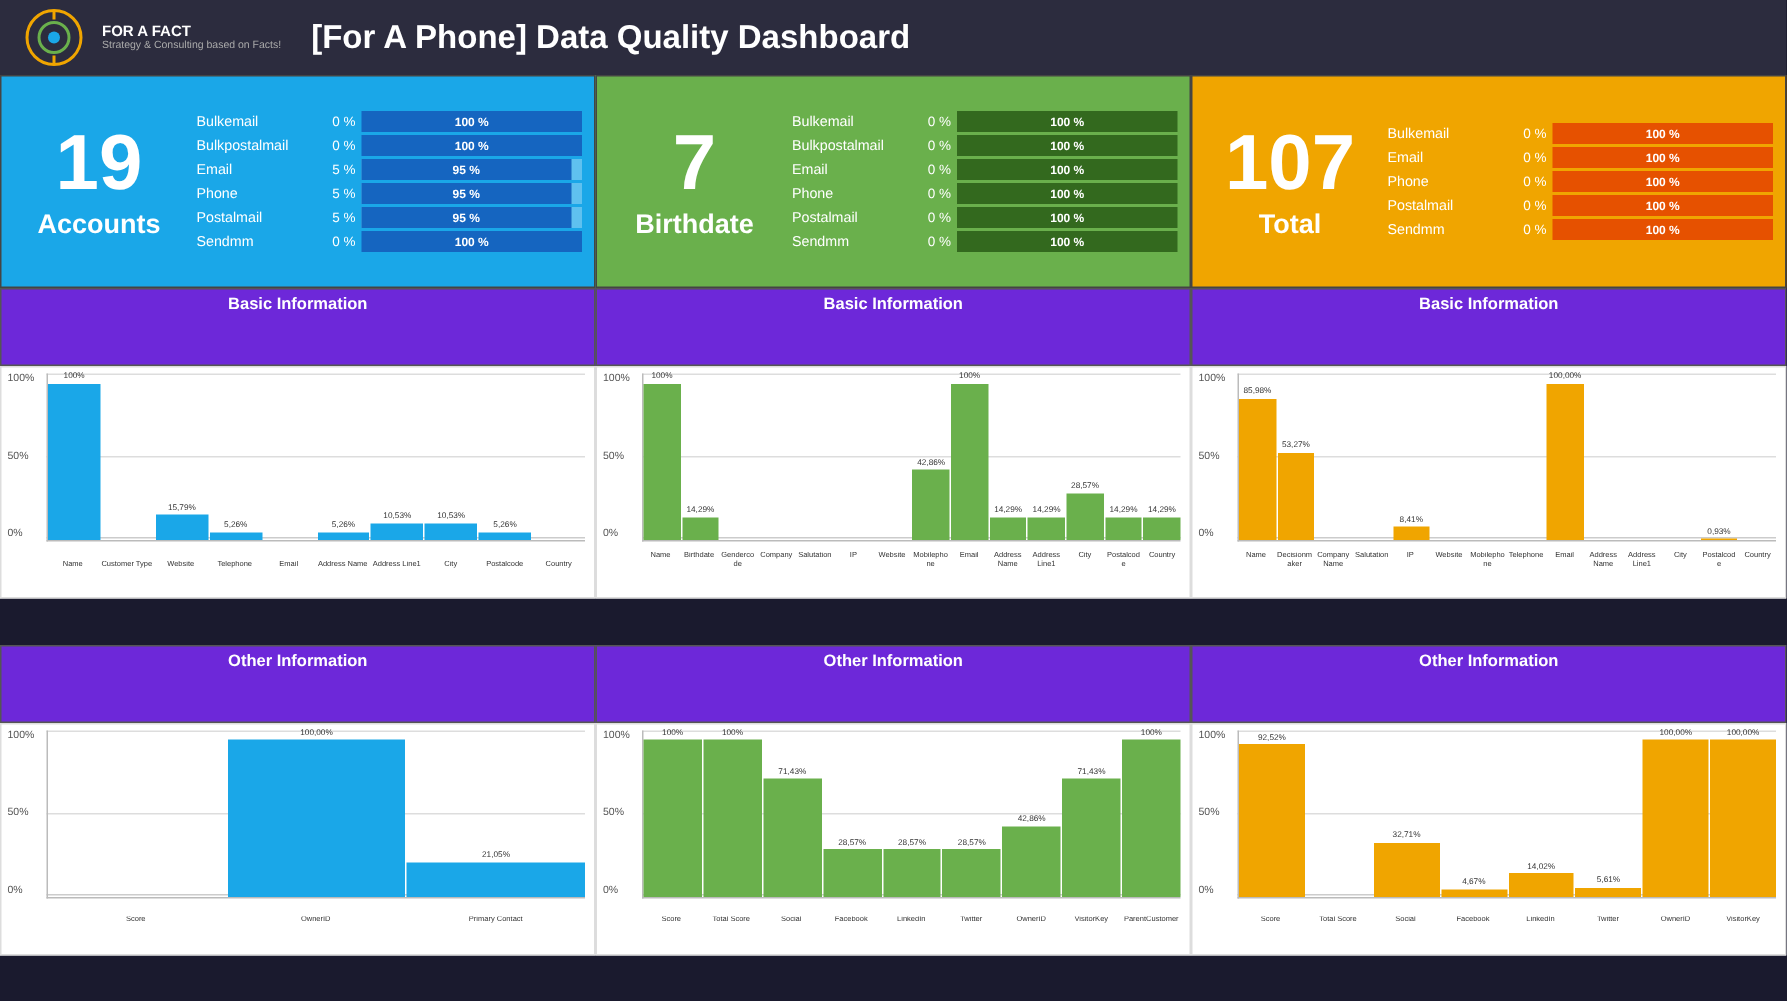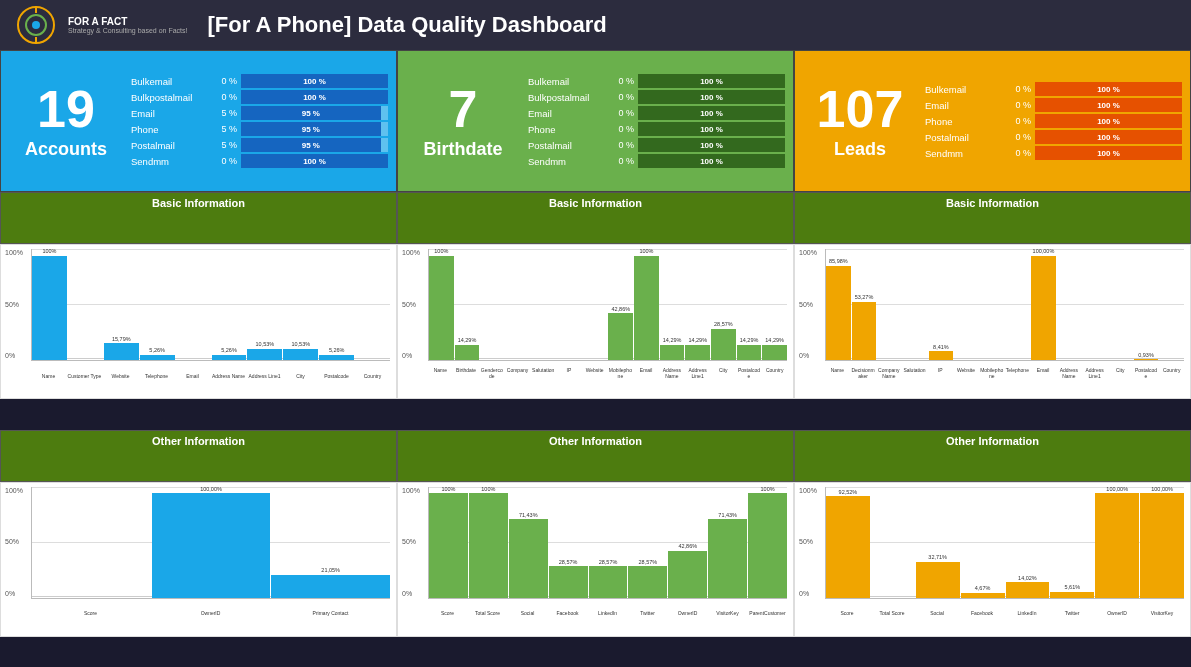--- a/index.html
+++ b/index.html
@@ -103,21 +103,21 @@
       font-size: 8px;
       font-weight: bold;
       color: white;
     }
     .metric-bar.blue-bar { background: #1565c0; }
     .metric-bar.green-bar { background: #33691e; }
     .metric-bar.orange-bar { background: #e65100; }
     
     
     .section-header {
-      background: #4d7c0f;
+      background: #6d28d9;
       color: white;
       text-align: center;
       font-weight: bold;
       font-size: 11px;
       padding: 4px;
       border: 1px solid #555;
     }
     
     
     .chart-panel {
@@ -246,21 +246,21 @@
         <div class="metric-bar-bg">
             <div class="metric-bar green-bar" style="width:100%">100 %</div>
           </div>
       </div>
     </div>
   </div>
 
   <div class="stat-panel orange">
     <div class="stat-number-section">
       <div class="stat-number">107</div>
-      <div class="stat-label">Leads</div>
+      <div class="stat-label">Total</div>
     </div>
     <div class="stat-metrics">
       <div class="metric-row">
         <span class="metric-name">Bulkemail</span>
         <span class="metric-pct">0 %</span>
         <div class="metric-bar-bg">
             <div class="metric-bar orange-bar" style="width:100%">100 %</div>
           </div>
       </div>
       <div class="metric-row">

